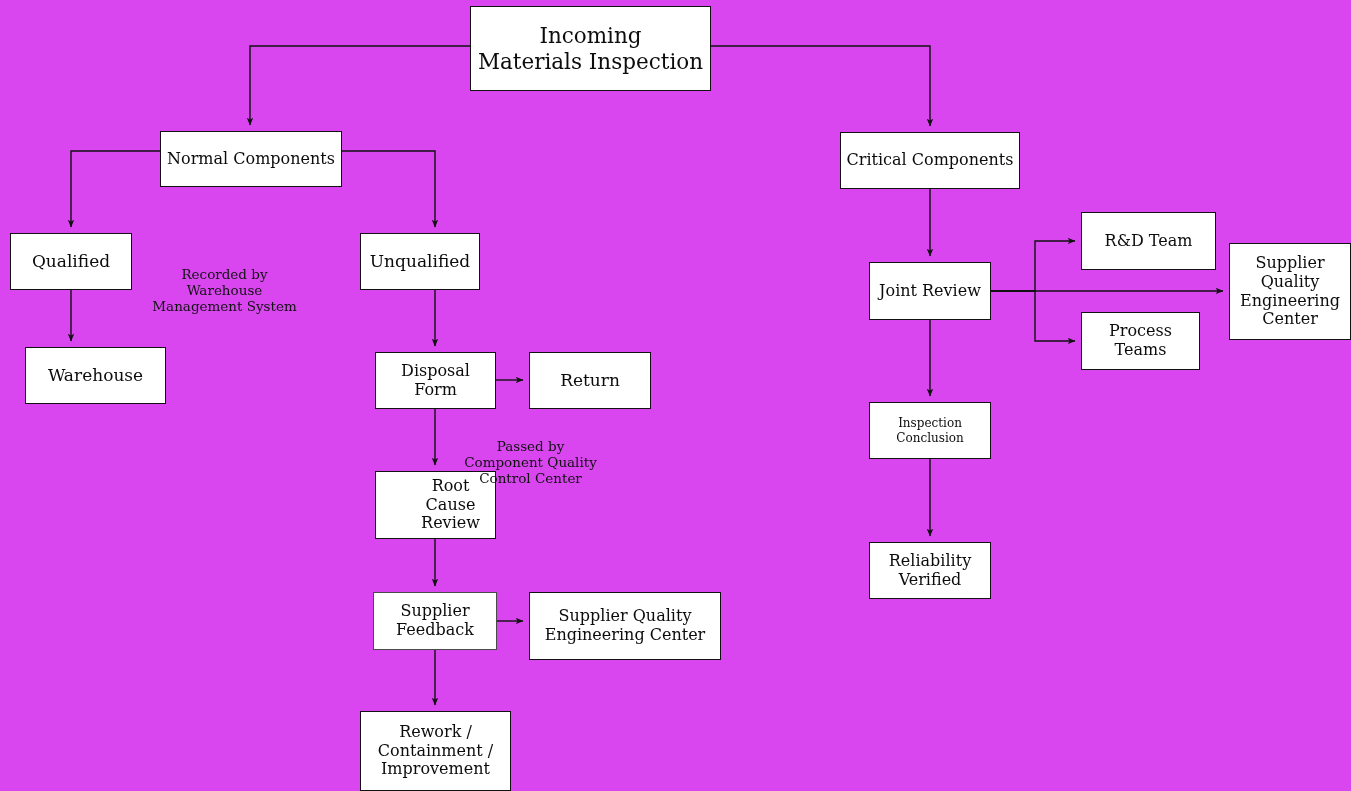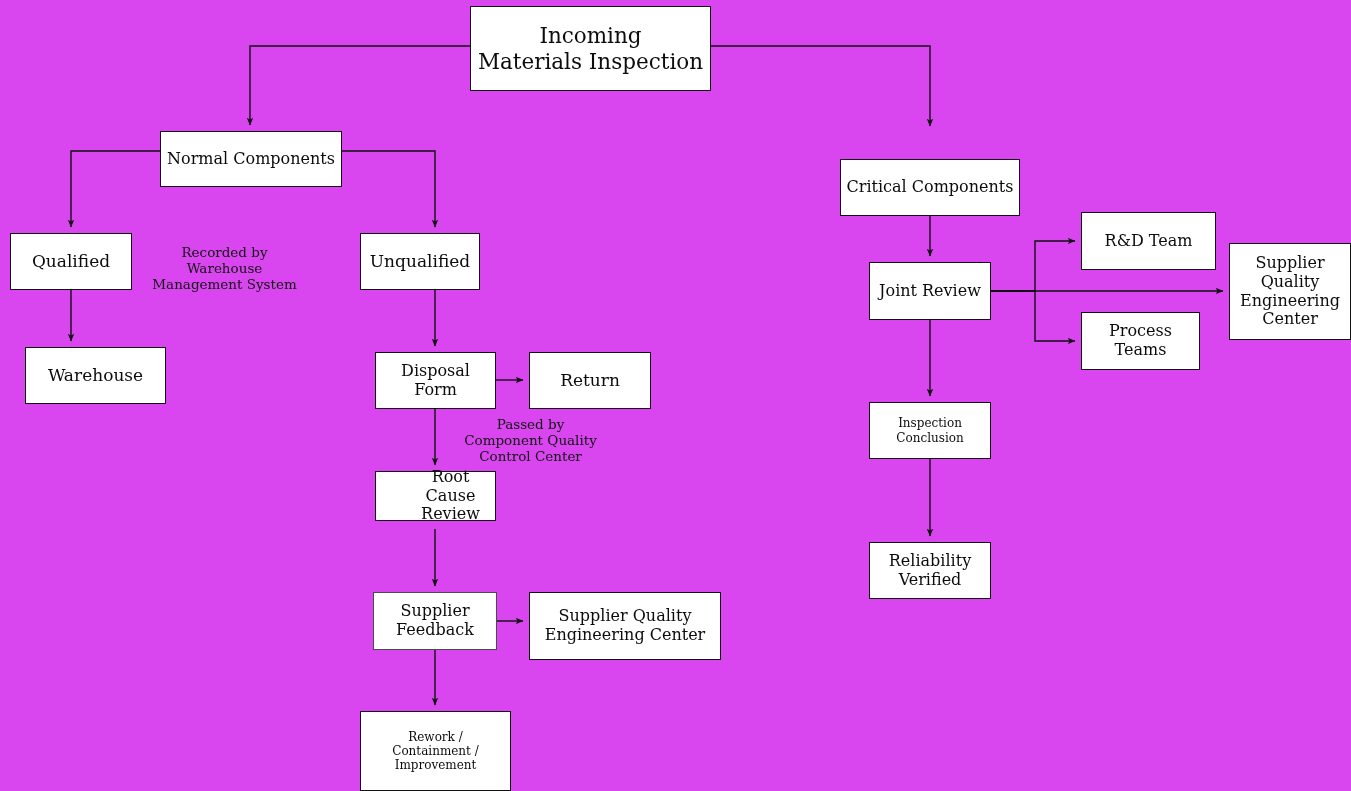--- a/index.html
+++ b/index.html
@@ -43,20 +43,21 @@
     border-color: #4a4a4a;
   }
   .edge-label {
     position: absolute;
     text-align: center;
     color: #111111;
     line-height: 1.2;
     white-space: pre-line;
     font-family: "DejaVu Serif", "Liberation Serif", serif;
     font-size: 13.5px;
+    margin-top: 22px;
   }
 </style>
 </head>
 <body>
 
 <div id="canvas">
   <svg id="edges" viewBox="0 0 1351 791" xmlns="http://www.w3.org/2000/svg">
     <defs>
       <marker id="arrowhead" markerWidth="9" markerHeight="9" refX="7.2" refY="3.2" orient="auto" markerUnits="userSpaceOnUse">
         <path d="M 0 0 L 7.6 3.2 L 0 6.4 L 1.7 3.2 Z" fill="#111111"></path>
@@ -79,34 +80,34 @@
         <path d="M 991 291 L 1223 291" marker-end="url(#arrowhead)"></path>
         <path d="M 991 291 L 1035 291 L 1035 341 L 1075 341" marker-end="url(#arrowhead)"></path>
         <path d="M 930 320 L 930 396" marker-end="url(#arrowhead)"></path>
         <path d="M 930 459 L 930 536" marker-end="url(#arrowhead)"></path>
       </g>
   </svg>
   <div id="node-layer">
       <div class="node" style="left: 470px; top: 6px; width: 241px; height: 85px; font-size: 21.5px;">Incoming
 Materials Inspection</div>
       <div class="node" style="left: 160px; top: 131px; width: 182px; height: 56px; font-size: 16px;">Normal Components</div>
-      <div class="node" style="left: 840px; top: 132px; width: 180px; height: 57px; font-size: 16px; margin-top: 27px;">Critical Components</div>
+      <div class="node" style="left: 840px; top: 132px; width: 180px; height: 57px; font-size: 16px;">Critical Components</div>
       <div class="node" style="left: 10px; top: 233px; width: 122px; height: 57px; font-size: 17px; text-align: center;">Qualified</div>
       <div class="node" style="left: 360px; top: 233px; width: 120px; height: 57px; font-size: 17px;">Unqualified</div>
       <div class="node" style="left: 0px; top: 347px; width: 141px; height: 57px; font-size: 17px; margin-left: 25px;">Warehouse</div>
       <div class="node" style="left: 375px; top: 352px; width: 121px; height: 57px; font-size: 16px;">Disposal
 Form</div>
       <div class="node" style="left: 529px; top: 352px; width: 122px; height: 57px; font-size: 17px;">Return</div>
-      <div class="node" style="left: 375px; top: 471px; width: 121px; height: 50px; font-size: 16px; padding-left: 30px;">Root Cause
+      <div class="node" style="left: 375px; top: 471px; width: 121px; height: 68px; font-size: 16px; padding-left: 30px;">Root Cause
 Review</div>
       <div class="node soft" style="left: 373px; top: 592px; width: 124px; height: 58px; font-size: 16px;">Supplier
 Feedback</div>
       <div class="node" style="left: 529px; top: 592px; width: 192px; height: 68px; font-size: 16px;">Supplier Quality
 Engineering Center</div>
-      <div class="node" style="left: 360px; top: 711px; width: 151px; height: 80px; font-size: 12px;">Rework /
+      <div class="node" style="left: 360px; top: 711px; width: 151px; height: 80px; font-size: 16px;">Rework /
 Containment /
 Improvement</div>
       <div class="node" style="left: 869px; top: 262px; width: 122px; height: 58px; font-size: 16px;">Joint Review</div>
       <div class="node" style="left: 1081px; top: 212px; width: 135px; height: 58px; font-size: 16px;">R&amp;D Team</div>
       <div class="node" style="left: 1081px; top: 312px; width: 119px; height: 58px; font-size: 16px;">Process
 Teams</div>
       <div class="node" style="left: 1229px; top: 243px; width: 122px; height: 97px; font-size: 16px;">Supplier
 Quality
 Engineering
 Center</div>

